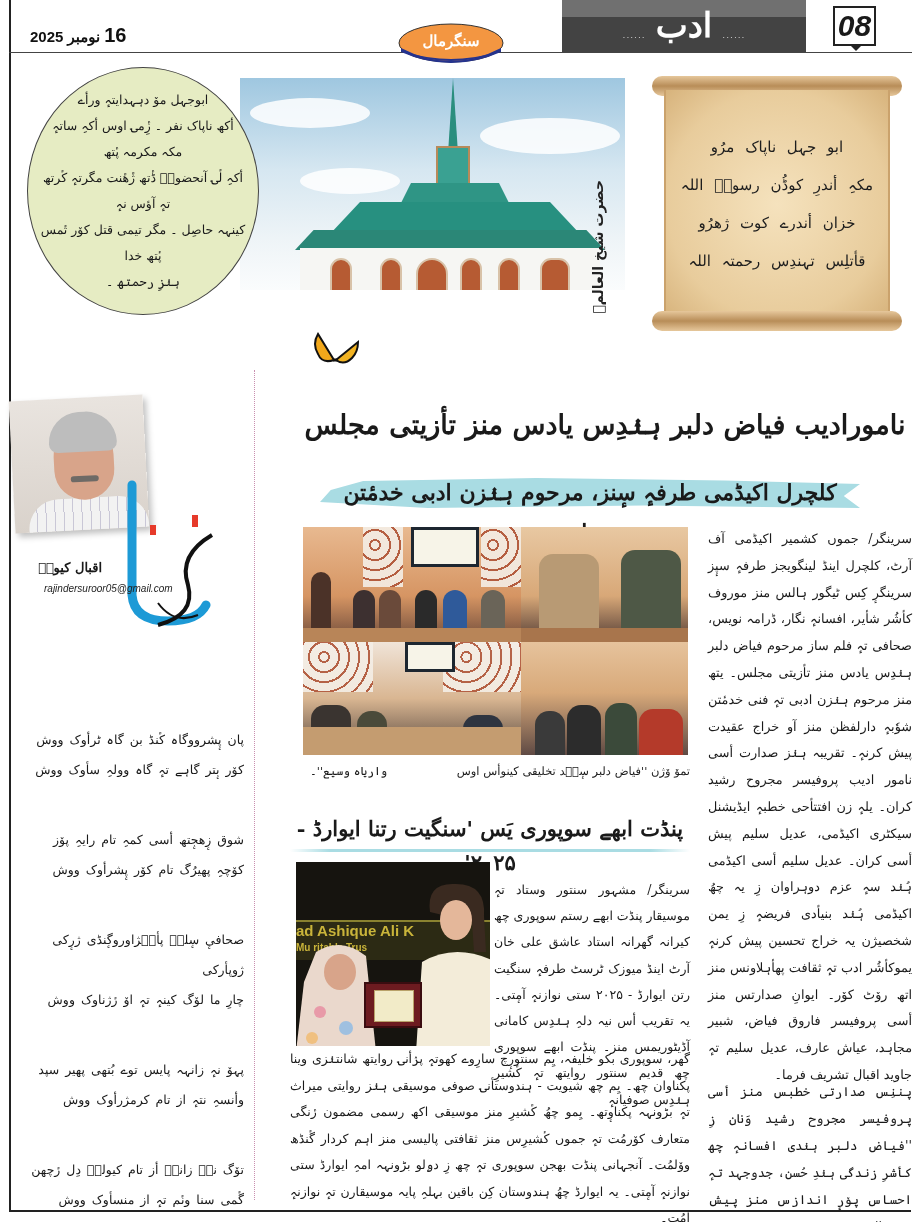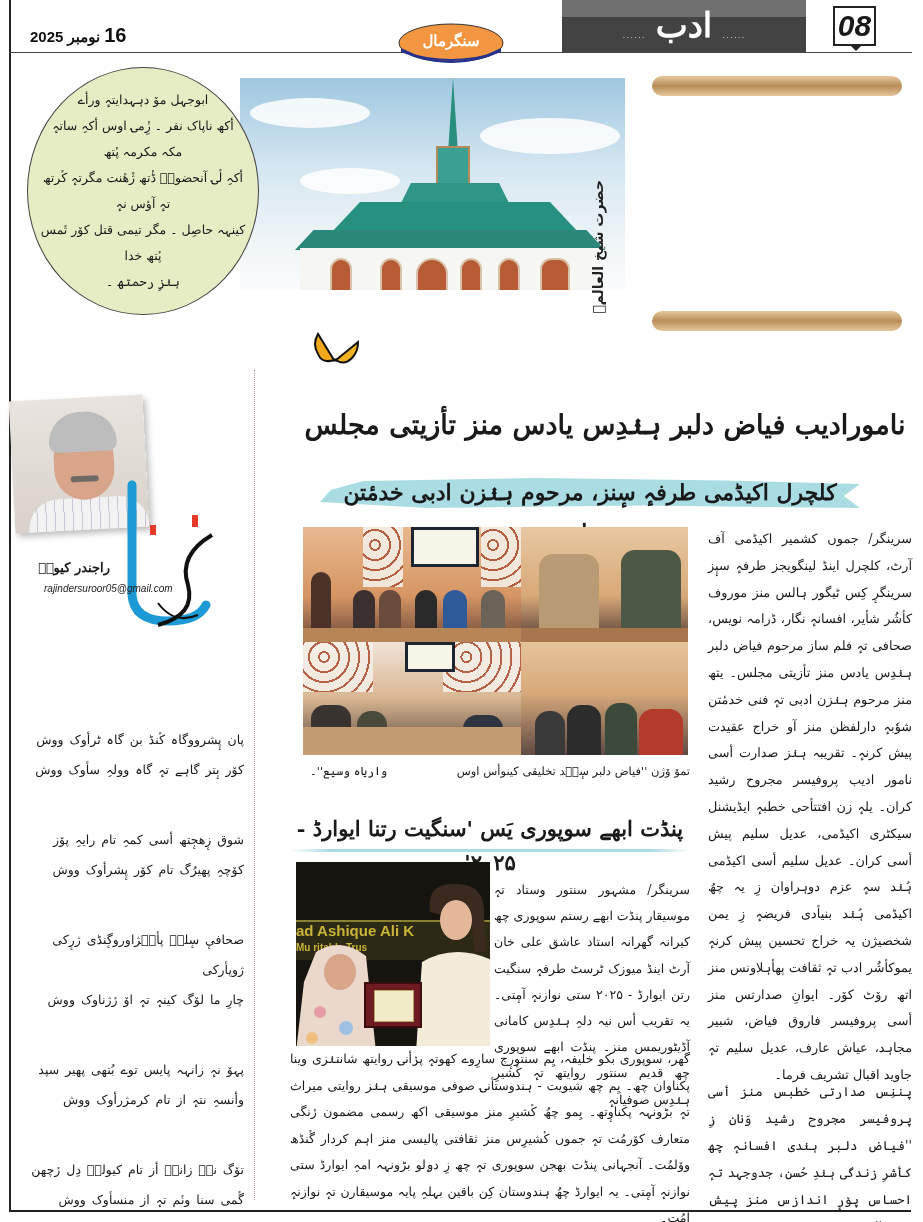--- a/index.html
+++ b/index.html
@@ -162,20 +162,26 @@
 <div class="abs circle">
   <p>ابوجہل مۆ دہہدایتہٕ ورأے</p>
   <p>أکھ ناپاک نفر ۔ زِٔمۍ اوس أکہِ ساتہٕ مکہ مکرمہ پٔتھ</p>
   <p>أکہِ لٔۍ آنحضورؐ ڈٔتھ ژٔھٔنت مگرتہٕ کٔرتھ تہٕ آؤس نہٕ</p>
   <p>کینہہ حاصِل ۔ مگر تیمی قتل کوٚر تٔمس پٔتھ خدا</p>
   <p>ہنٛزِ رحمتھ ۔</p>
 </div>
 
 <div class="abs scroll">
   <div class="scroll-top"></div>
+  <div class="scroll-body">
+    <p>ابو جہل ناپاک مرُو</p>
+    <p>مکہِ أندرِ کوڈُن رسولؐ اللہ</p>
+    <p>خزان أندرے کوت ژھرُو</p>
+    <p>قأتلِس تہندِس رحمتہ اللہ</p>
+  </div>
   <div class="scroll-bot"></div>
 </div>
 
 <svg class="abs butterfly" viewBox="0 0 48 40">
   <path d="M22 30 L6 4 Q0 14 6 24 Q10 34 22 30Z" fill="#f2a81b" stroke="#111" stroke-width="2"></path>
   <path d="M24 30 L46 12 Q46 22 40 28 Q32 36 24 30Z" fill="#f2b322" stroke="#111" stroke-width="2"></path>
   <path d="M21 30 L26 30" stroke="#111" stroke-width="3"></path>
 </svg>
 
 <div class="abs col-divider"></div>
@@ -189,21 +195,21 @@
 
 <svg class="abs ghazal-word" viewBox="0 0 110 160">
   <path d="M14 10 L14 120 Q16 146 50 146 Q80 146 88 130" fill="none" stroke="#1d9ad6" stroke-width="9" stroke-linecap="round"></path>
   <path d="M94 60 Q60 80 70 110 Q78 140 40 150" fill="none" stroke="#111" stroke-width="4"></path>
   <path d="M40 128 Q56 150 80 140" fill="none" stroke="#111" stroke-width="2"></path>
   <rect x="32" y="50" width="6" height="10" fill="#e63a2a"></rect>
   <rect x="74" y="40" width="6" height="12" fill="#e63a2a"></rect>
   <text x="55" y="20" font-size="0">غزل</text>
 </svg>
 
-<div class="abs poet-name">راجندر کیولؔ</div>
+<div class="abs poet-name">اقبال کیولؔ</div>
 <div class="abs poet-email">rajindersuroor05@gmail.com</div>
 
 <div class="abs stanzas">
   <div class="stanza">
     <p>پان پٕشرووگاہ کٔنڈ بن گاہ ٹرأوک ووش</p>
     <p>کوٚر بٕتر گاہے تہٕ گاہ وولہِ سأوک ووش</p>
   </div>
   <div class="stanza">
     <p>شوق زٕھجٕتھ أسی کمہِ تام رایہِ پوٚز</p>
     <p>کوٚچہِ پھیرُگ تام کوٚر پٕشرأوک ووش</p>

